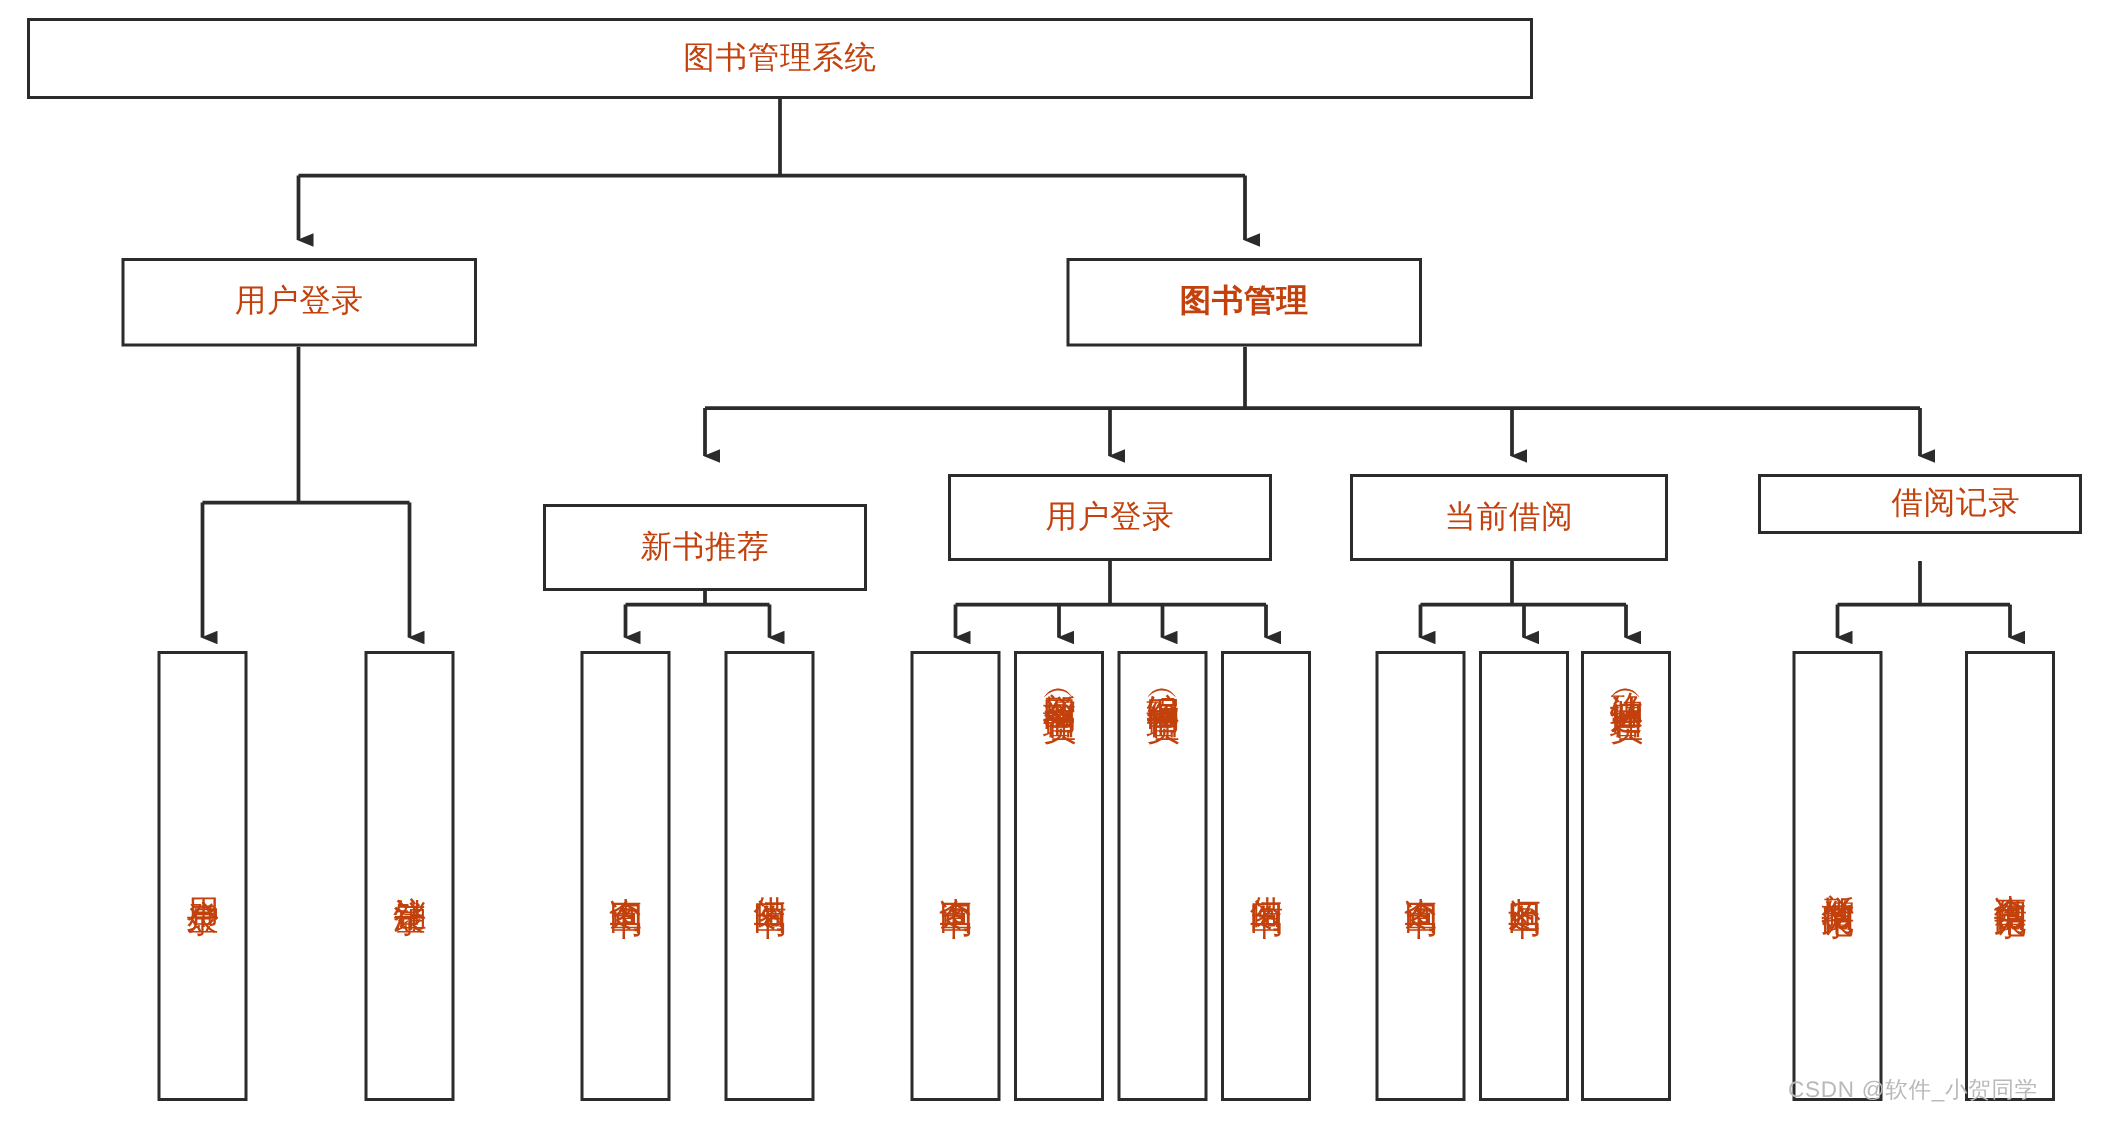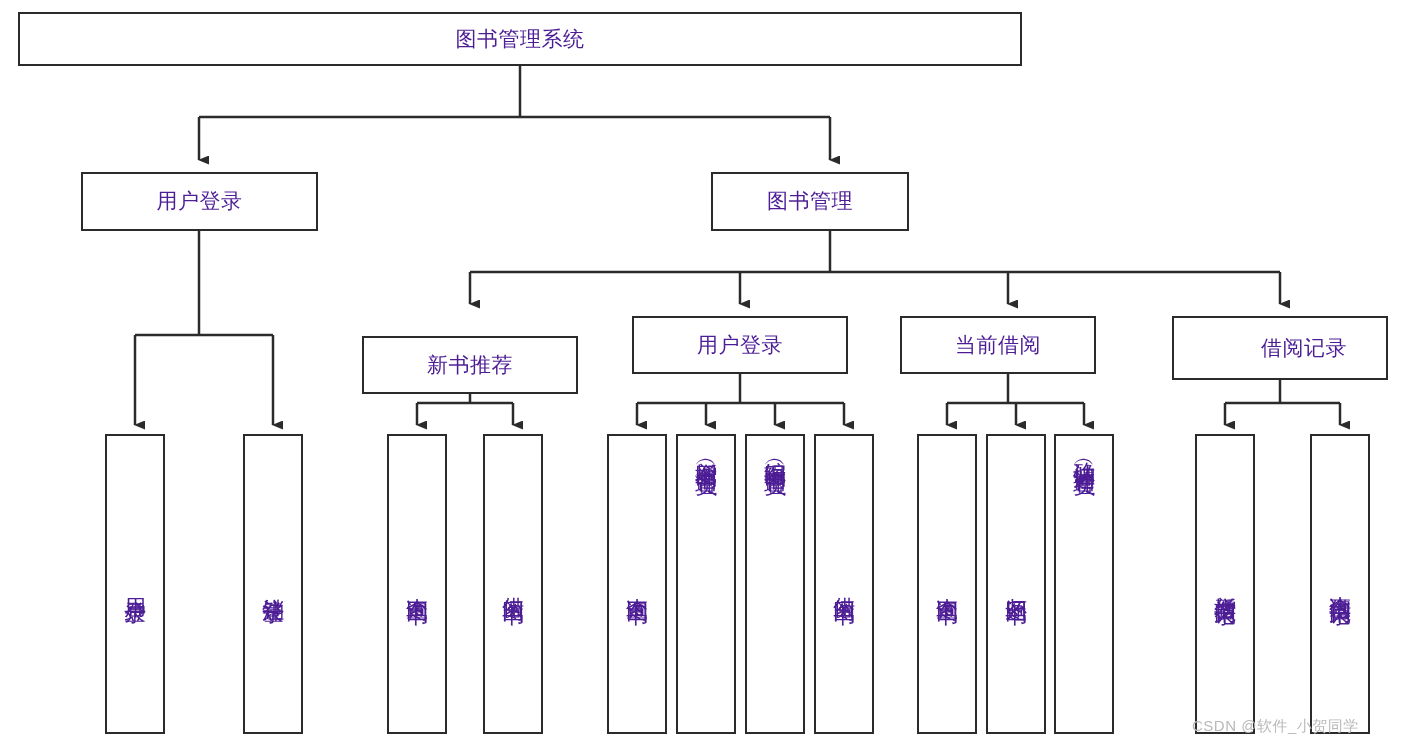--- a/index.html
+++ b/index.html
@@ -27,21 +27,21 @@
     pointer-events: none;
   }
   .node {
     position: absolute;
     box-sizing: border-box;
     background: #ffffff;
     border: 2px solid #2b2b2b;
     display: flex;
     align-items: center;
     justify-content: center;
-    color: #4c1d95;
+    color: #c2410c;
     z-index: 2;
   }
   .node-label {
     display: block;
     text-align: center;
     line-height: 1.18;
     letter-spacing: 0.5px;
   }
   .node-root .node-label,
   .node-l2 .node-label,
@@ -132,34 +132,34 @@
     </g>
   </svg>
 
   <div class="node node-root" style="left:18px; top:12px; width:1004px; height:54px;">
     <span class="node-label">图书管理系统</span>
   </div>
 
   <div class="node node-l2" style="left:81px; top:172px; width:237px; height:59px;">
     <span class="node-label">用户登录</span>
   </div>
-  <div class="node node-l2" style="left:711px; top:172px; width:198px; height:59px;">
+  <div class="node node-l2" style="left:711px; top:172px; width:237px; height:59px;font-weight:bold;">
     <span class="node-label">图书管理</span>
   </div>
 
   <div class="node node-l3" style="left:362px; top:316px; width:216px; height:58px;margin-top:20px;">
     <span class="node-label">新书推荐</span>
   </div>
   <div class="node node-l3" style="left:632px; top:316px; width:216px; height:58px;">
     <span class="node-label">用户登录</span>
   </div>
-  <div class="node node-l3" style="left:900px; top:316px; width:196px; height:58px;">
+  <div class="node node-l3" style="left:900px; top:316px; width:212px; height:58px;">
     <span class="node-label">当前借阅</span>
   </div>
-  <div class="node node-l3" style="left:1172px; top:316px; width:216px; height:64px;padding-left:48px;">
+  <div class="node node-l3" style="left:1172px; top:316px; width:216px; height:40px;padding-left:48px;">
     <span class="node-label">借阅记录</span>
   </div>
 
   <div class="node node-leaf leaf-centered" style="left:105px; top:434px; width:60px; height:300px;">
     <span class="node-label">用户登录</span>
   </div>
   <div class="node node-leaf leaf-centered" style="left:243px; top:434px; width:60px; height:300px;">
     <span class="node-label">注销登录</span>
   </div>
 

